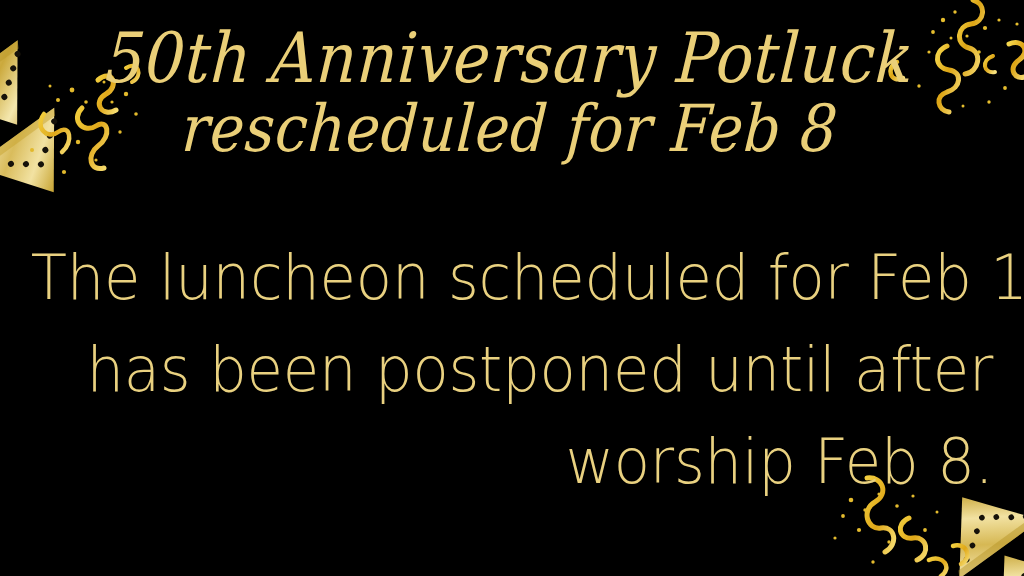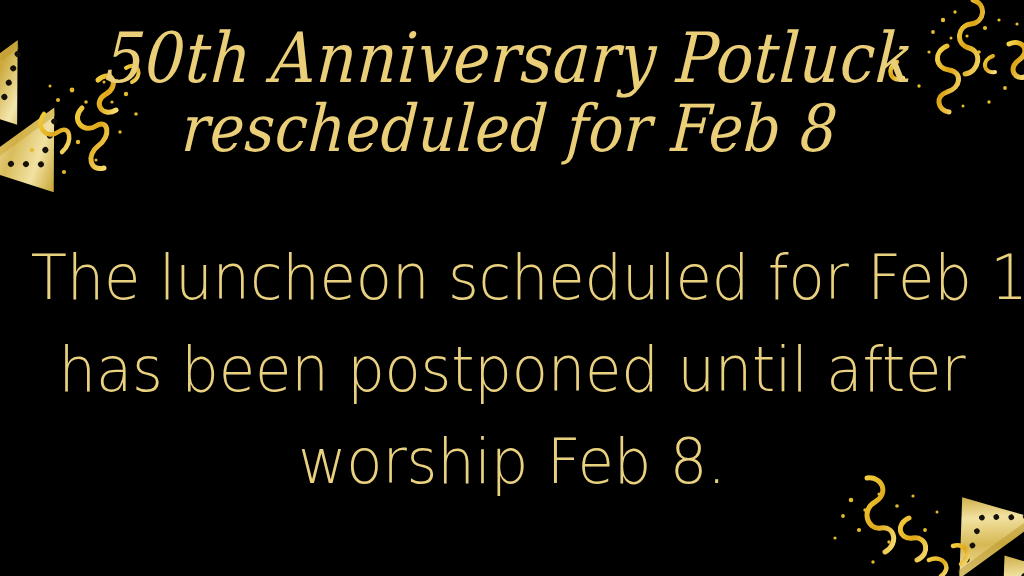--- a/index.html
+++ b/index.html
@@ -58,21 +58,21 @@
     transform: scaleY(1.12) skewX(-4deg);
     transform-origin: center top;
   }
 
   
   #body-block {
     position: absolute;
     left: 0;
     top: 232px;
     width: 1024px;
-    text-align: center;
+    text-align: right;
   }
   .body-line {
     display: block;
     font-family: "DejaVu Sans", "Liberation Sans", sans-serif;
     font-weight: 300;
     font-size: 63px;
     line-height: 92px;
     color: #E9D180;
     letter-spacing: -0.2px;
     white-space: nowrap;

